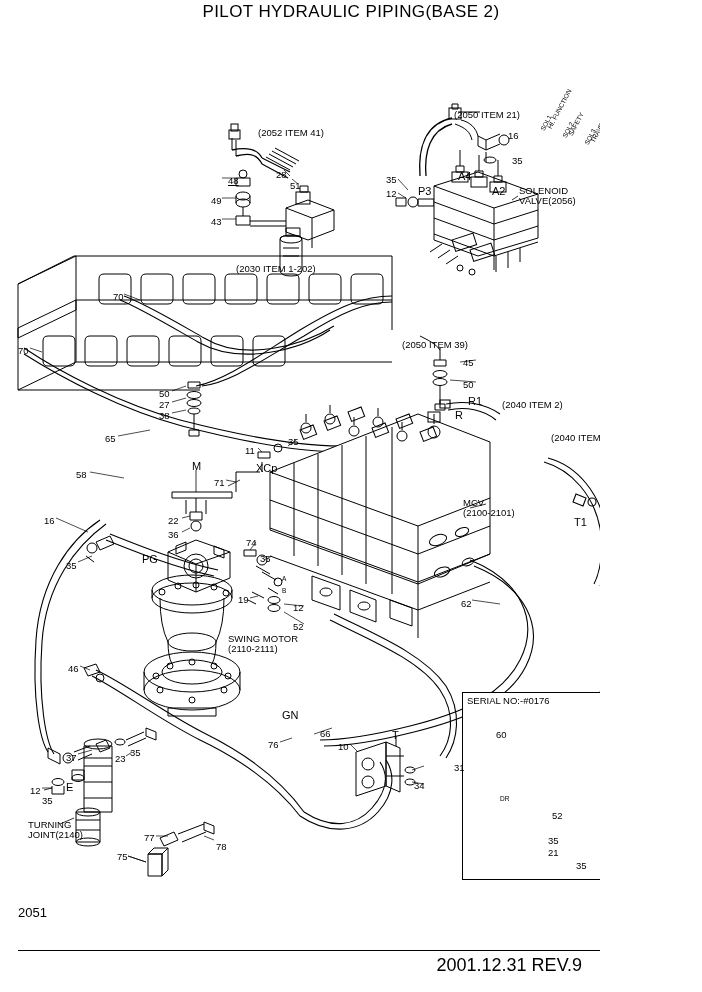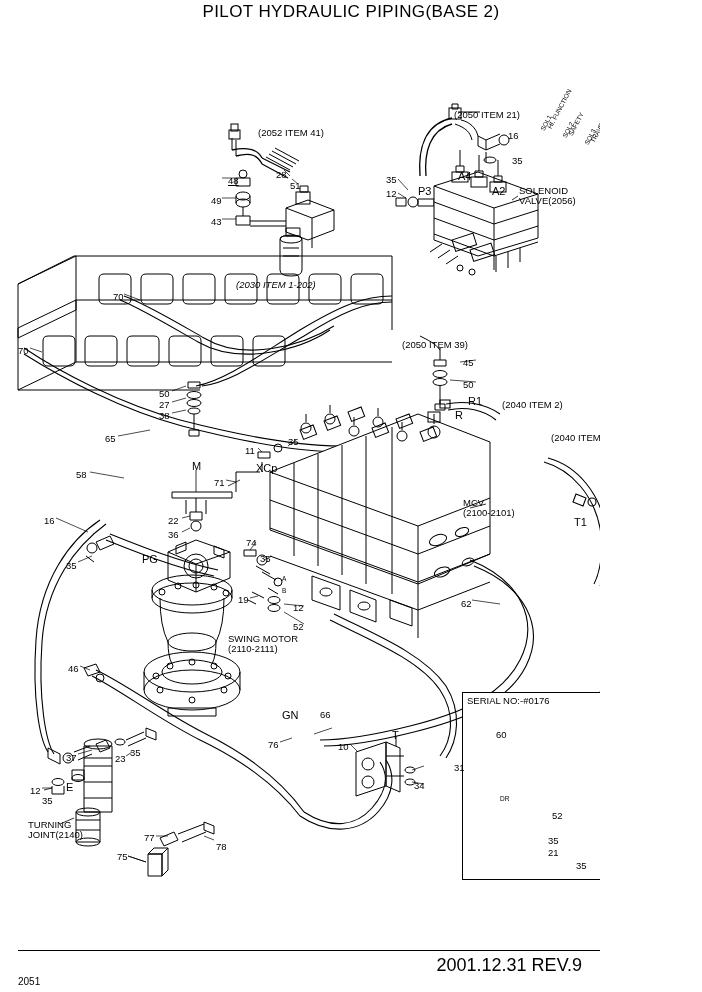--- a/index.html
+++ b/index.html
@@ -1,20 +1,20 @@
 <!DOCTYPE html>
 <html><head>
 <meta charset="utf-8">
 <style>
   html,body{margin:0;padding:0;background:#ffffff;}
   body{width:702px;height:992px;position:relative;font-family:"Liberation Sans",sans-serif;color:#000;}
   #sheet{position:absolute;left:0;top:0;width:600px;height:992px;overflow:hidden;}
   .title{position:absolute;left:0;top:2px;width:702px;text-align:center;font-size:17px;letter-spacing:0.4px;}
   .footline{position:absolute;left:18px;top:950px;width:666px;border-top:1px solid #000;}
-  .pgnum{position:absolute;left:18px;top:976px;font-size:10px;}
+  .pgnum{position:absolute;left:18px;top:905px;font-size:13px;}
   .revdate{position:absolute;right:18px;top:955px;font-size:18px;}
   .lbl{position:absolute;font-size:9px;line-height:10px;white-space:pre;}
   .lbl.b{font-size:9.5px;}
   .lbl.sm{font-size:11px;}
   .lbl.xs{font-size:6.5px;}
   svg{position:absolute;left:0;top:0;}
   .inset{position:absolute;left:462px;top:692px;width:210px;height:186px;border:1.2px solid #000;background:#fff;}
 </style>
 </head>
 <body>
@@ -492,21 +492,21 @@
 VALVE(2056)</span></div>
   <div class="lbl b" style="left:463px;top:498px;"><span style="white-space:pre-line">MCV
 (2100-2101)</span></div>
   <div class="lbl b" style="left:228px;top:634px;"><span style="white-space:pre-line">SWING MOTOR
 (2110-2111)</span></div>
   <div class="lbl b" style="left:28px;top:820px;"><span style="white-space:pre-line">TURNING
 JOINT(2140)</span></div>
 
   <div class="lbl b" style="left:258px;top:128px;">(2052 ITEM 41)</div>
   <div class="lbl b" style="left:454px;top:110px;">(2050 ITEM 21)</div>
-  <div class="lbl b" style="left:236px;top:280px;font-style:italic;">(2030 ITEM 1-202)</div>
+  <div class="lbl b" style="left:236px;top:264px;">(2030 ITEM 1-202)</div>
   <div class="lbl b" style="left:402px;top:340px;">(2050 ITEM 39)</div>
   <div class="lbl b" style="left:502px;top:400px;">(2040 ITEM 2)</div>
   <div class="lbl b" style="left:551px;top:433px;">(2040 ITEM 4)</div>
 
   <div class="lbl sm" style="left:418px;top:186px;">P3</div>
   <div class="lbl sm" style="left:458px;top:171px;">A4</div>
   <div class="lbl sm" style="left:492px;top:186px;">A2</div>
   <div class="lbl sm" style="left:455px;top:410px;">R</div>
   <div class="lbl sm" style="left:468px;top:396px;">R1</div>
   <div class="lbl sm" style="left:574px;top:517px;">T1</div>
@@ -554,21 +554,21 @@
       <div class="lbl b" style="left: 168px; top: 516px;">22</div>
       <div class="lbl b" style="left: 168px; top: 530px;">36</div>
       <div class="lbl b" style="left: 246px; top: 538px;">74</div>
       <div class="lbl b" style="left: 260px; top: 554px;">35</div>
       <div class="lbl b" style="left: 66px; top: 561px;">35</div>
       <div class="lbl b" style="left: 238px; top: 595px;">19</div>
       <div class="lbl b" style="left: 293px; top: 603px;">12</div>
       <div class="lbl b" style="left: 293px; top: 622px;">52</div>
       <div class="lbl b" style="left: 461px; top: 599px;">62</div>
       <div class="lbl b" style="left: 68px; top: 664px;">46</div>
-      <div class="lbl b" style="left: 320px; top: 710px;">66</div>
+      <div class="lbl b" style="left: 320px; top: 729px;">66</div>
       <div class="lbl b" style="left: 268px; top: 740px;">76</div>
       <div class="lbl b" style="left: 338px; top: 742px;">10</div>
       <div class="lbl b" style="left: 66px; top: 753px;">37</div>
       <div class="lbl b" style="left: 115px; top: 754px;">23</div>
       <div class="lbl b" style="left: 130px; top: 748px;">35</div>
       <div class="lbl b" style="left: 414px; top: 763px; margin-left: 40px;">31</div>
       <div class="lbl b" style="left: 414px; top: 781px;">34</div>
       <div class="lbl b" style="left: 30px; top: 786px;">12</div>
       <div class="lbl b" style="left: 42px; top: 796px;">35</div>
       <div class="lbl b" style="left: 144px; top: 833px;">77</div>

